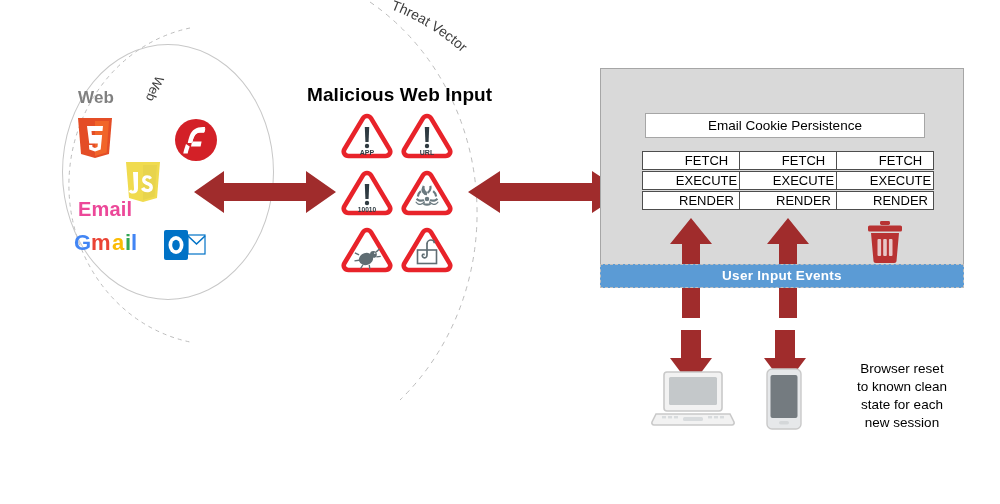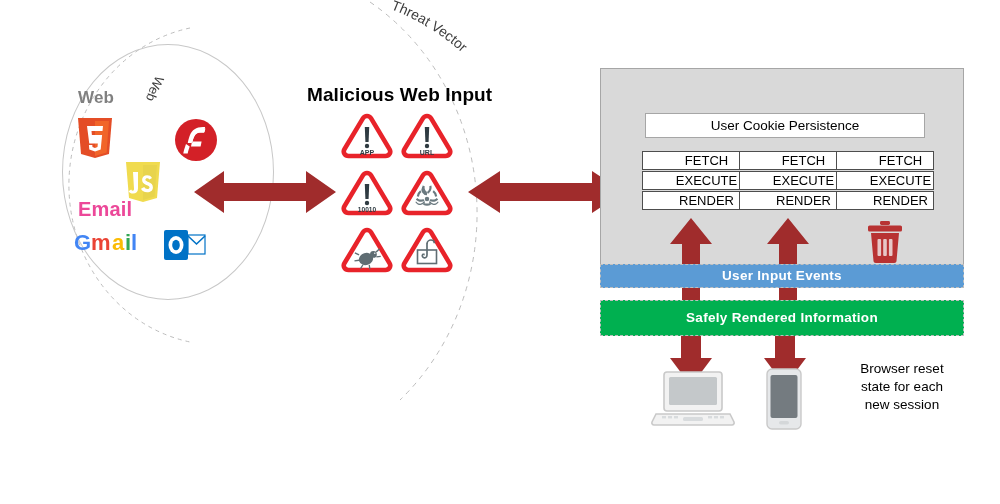--- a/index.html
+++ b/index.html
@@ -359,21 +359,21 @@
   </svg>
 
   <svg class="abs" style="left:662px;top:330px;" width="58" height="56">
     <path d="M29 56 L50 28 L39 28 L39 0 L19 0 L19 28 L8 28 Z" fill="#a02c2c"></path>
   </svg>
   <svg class="abs" style="left:756px;top:330px;" width="58" height="56">
     <path d="M29 56 L50 28 L39 28 L39 0 L19 0 L19 28 L8 28 Z" fill="#a02c2c"></path>
   </svg>
 
 
-  <div class="abs cookie-box">User Cookie Persistence</div>
+  <div class="abs cookie-box">Email Cookie Persistence</div>
 
   <div class="abs stack stack-1">
     <div class="cell">FETCH</div>
     <div class="cell">EXECUTE</div>
     <div class="cell">RENDER</div>
   </div>
   <div class="abs stack stack-2">
     <div class="cell">FETCH</div>
     <div class="cell">EXECUTE</div>
     <div class="cell">RENDER</div>
@@ -389,21 +389,20 @@
       <rect x="16" y="1" width="10" height="4" rx="1.4" fill="#b83232"></rect>
       <rect x="4" y="5.5" width="34" height="6" rx="1.6" fill="#b83232"></rect>
       <path d="M7 13 L35 13 L32.5 41 C32.4 42.2 31.4 43 30.2 43 L11.8 43 C10.6 43 9.6 42.2 9.5 41 Z" fill="#b83232"></path>
       <rect x="13.5" y="19" width="3.6" height="17" rx="1" fill="#e7c7c7"></rect>
       <rect x="19.2" y="19" width="3.6" height="17" rx="1" fill="#e7c7c7"></rect>
       <rect x="24.9" y="19" width="3.6" height="17" rx="1" fill="#e7c7c7"></rect>
     </svg>
   </div>
 
   <div class="abs band-input">User Input Events</div>
-  <div class="abs band-safe">Safely Rendered Information</div>
 
   <div class="abs device-laptop">
     <svg width="86" height="58" viewBox="0 0 86 58">
       <rect x="14" y="2" width="58" height="39" rx="3" fill="#f2f2f2" stroke="#c9c9c9" stroke-width="1.6"></rect>
       <rect x="19" y="7" width="48" height="28" rx="1.5" fill="#c4c8ca"></rect>
       <path d="M6 44 L80 44 L84 52 C84.6 53.4 83.6 55 82 55 L4 55 C2.4 55 1.4 53.4 2 52 Z" fill="#f2f2f2" stroke="#c9c9c9" stroke-width="1.6"></path>
       <rect x="33" y="47" width="20" height="4" rx="1.6" fill="#d8dbdd"></rect>
       <g fill="#d8dbdd">
         <rect x="12" y="46" width="4" height="2.4"></rect>
         <rect x="18" y="46" width="4" height="2.4"></rect>
@@ -418,17 +417,18 @@
   <div class="abs device-phone">
     <svg width="40" height="62" viewBox="0 0 40 62">
       <rect x="3" y="1" width="34" height="60" rx="5" fill="#e6e8ea" stroke="#c9c9c9" stroke-width="1.4"></rect>
       <rect x="6.5" y="7" width="27" height="43" rx="2" fill="#747b80"></rect>
       <rect x="15" y="53" width="10" height="3.6" rx="1.8" fill="#d4d7d9"></rect>
     </svg>
   </div>
 
   <div class="abs note-reset">
     <div>Browser reset</div>
+    <div>to known  clean</div>
     <div>state for each</div>
     <div>new  session</div>
   </div>
 
 </div>
 
 </body></html>

